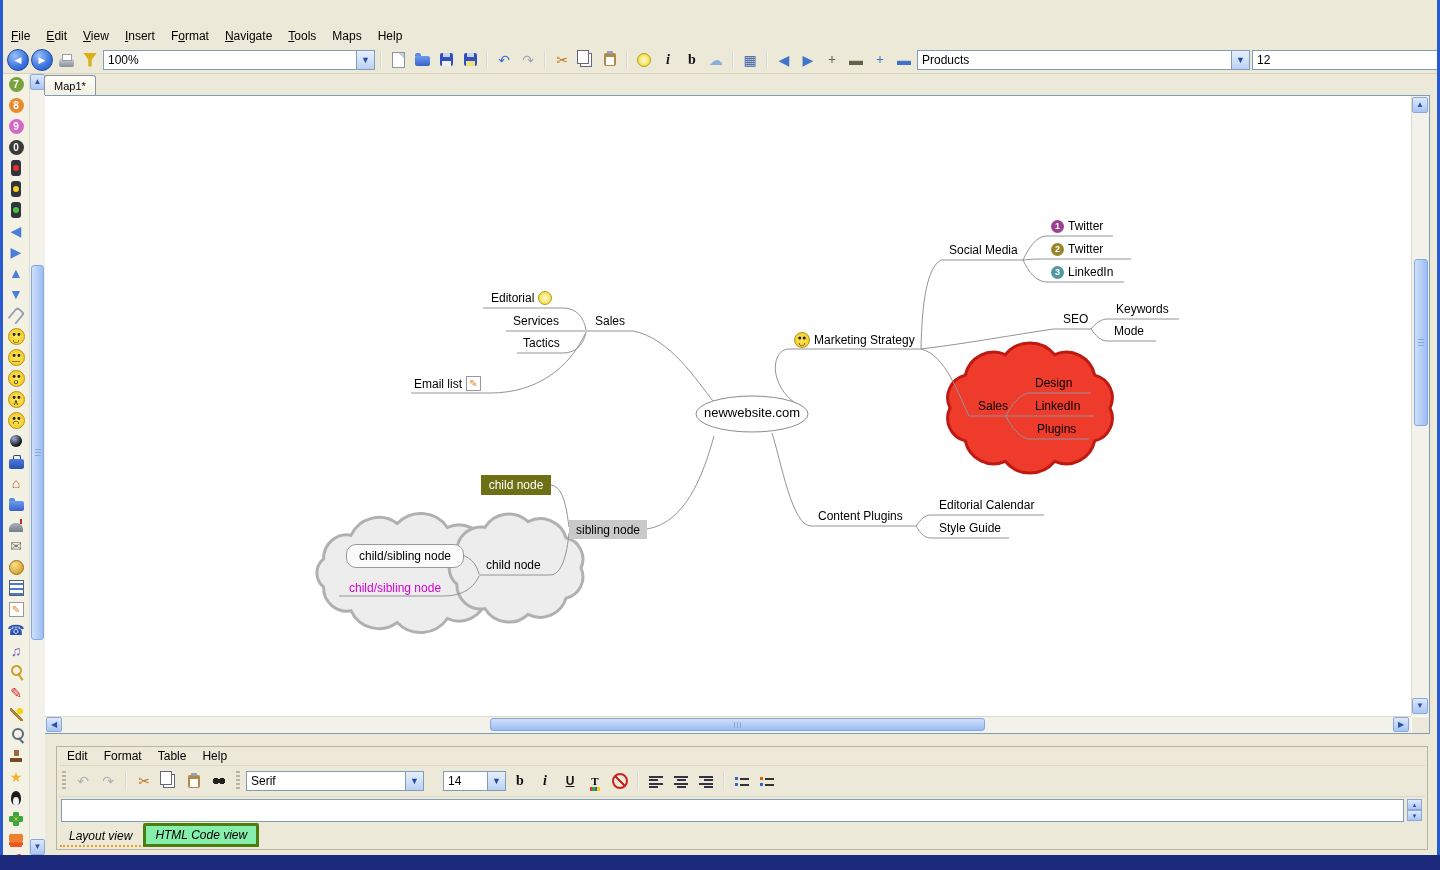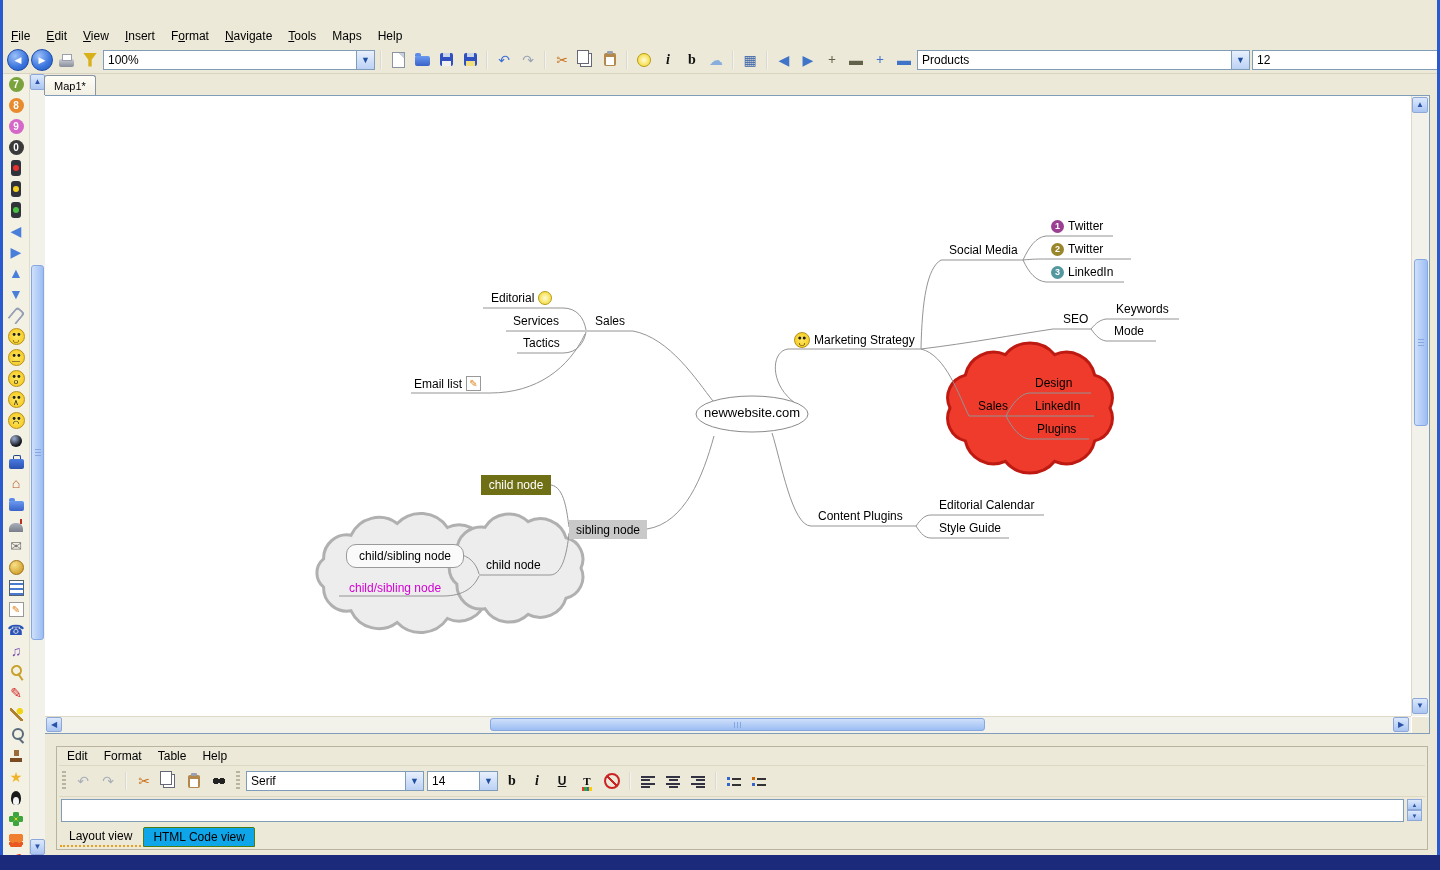--- a/index.html
+++ b/index.html
@@ -140,24 +140,24 @@
 
   
   .bpanel{position:absolute;left:56px;top:746px;width:1372px;height:104px;background:#ece9d8;border:1px solid #b8b4a0;box-sizing:border-box;z-index:6;}
   .bmenus{position:absolute;left:2px;top:0;height:18px;display:flex;align-items:center;}
   .btool{position:absolute;left:2px;top:18px;height:30px;right:2px;display:flex;align-items:center;gap:3px;border-top:1px solid #dcd8c4;border-bottom:1px solid #dcd8c4;}
   .handle{width:4px;height:20px;background:repeating-linear-gradient(180deg,#b8b4a0 0 2px,transparent 2px 4px);margin:0 3px;flex:0 0 auto;}
   .btxt{position:absolute;left:3px;top:51px;right:3px;height:25px;}
   .note-input{position:absolute;left:1px;top:1px;right:20px;height:21px;border:1px solid #7f9db9;background:#fff;font-size:12px;padding:0 3px;}
   .spinners{position:absolute;right:2px;top:1px;width:15px;height:22px;}
   .spin{position:absolute;right:0;width:15px;height:11px;background:linear-gradient(180deg,#dcе9fc,#aac5f2);background:linear-gradient(180deg,#dce9fc,#aac5f2);border:1px solid #8da8d8;box-sizing:border-box;display:flex;align-items:center;justify-content:center;font-size:6px;color:#2a52a8;}
-  .btabs{position:absolute;left:3px;bottom:2px;height:22px;display:flex;align-items:flex-end;gap:2px;}
+  .btabs{position:absolute;left:3px;bottom:2px;height:22px;display:flex;align-items:flex-end;gap:2px;font-style:italic;}
   .bt-tab{font-size:12px;padding:2px 9px;}
   .bt-tab.active{border-bottom:2px dotted #e8a020;}
-  .bt-tab.inactive{background:#0ea5e9;border:1px solid #4d7c0f;border-radius:2px 2px 0 0;}
+  .bt-tab.inactive{background:#86efac;border:3px solid #4d7c0f;border-radius:2px 2px 0 0;}
   .navy{position:absolute;left:0;top:855px;width:1440px;height:15px;background:#1c2a7c;z-index:55;}
 </style>
 </head>
 <body>
 
 <div class="window">
   <div class="edge left"></div>
   <div class="edge right"></div>
 
 
@@ -563,21 +563,21 @@
           </span>
           <span class="tbtn">
             <span class="i-binocs"></span>
           </span>
         </span>
       <span class="handle"></span>
       <span class="combo" style="width:178px;">
         <span class="val">Serif</span>
         <span class="cbtn">▼</span>
       </span>
-      <span class="combo" style="width:71px;">
+      <span class="combo" style="width:63px;margin-left:16px;">
         <span class="val">14</span>
         <span class="cbtn">▼</span>
       </span>
       <span id="bt-b" style="display:flex;align-items:center;gap:3px;">
           <span class="tbtn">
             <span class="glyph gi-bold" style="color: rgb(17, 17, 17);">b</span>
           </span>
           <span class="tbtn">
             <span class="glyph gi-italic" style="color: rgb(17, 17, 17);">i</span>
           </span>

